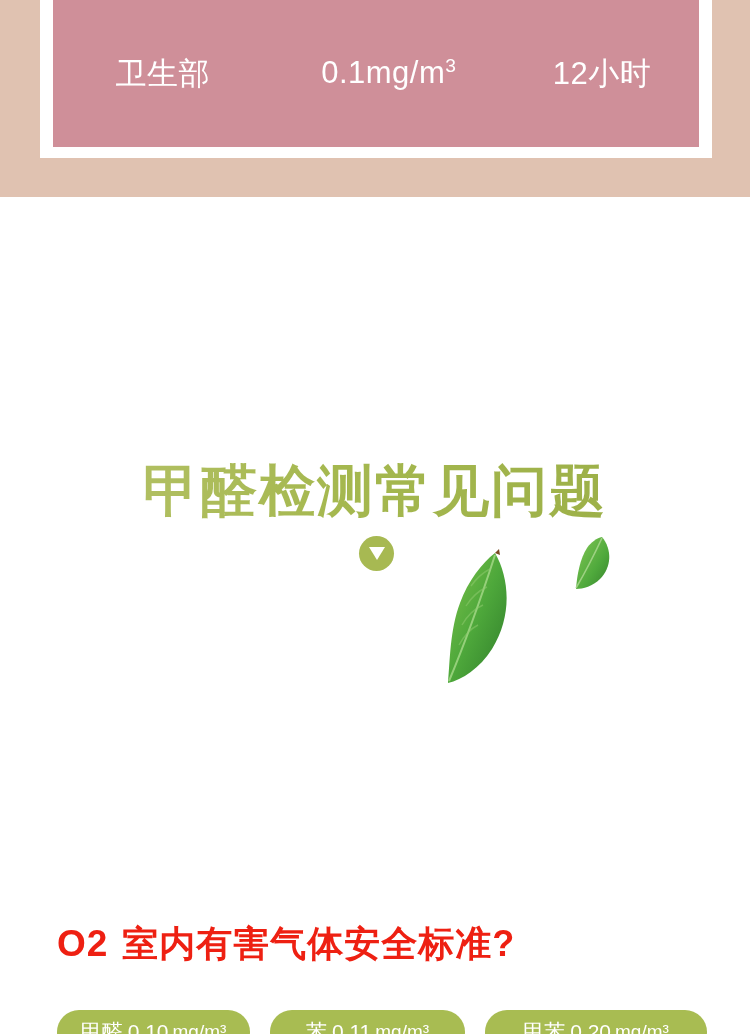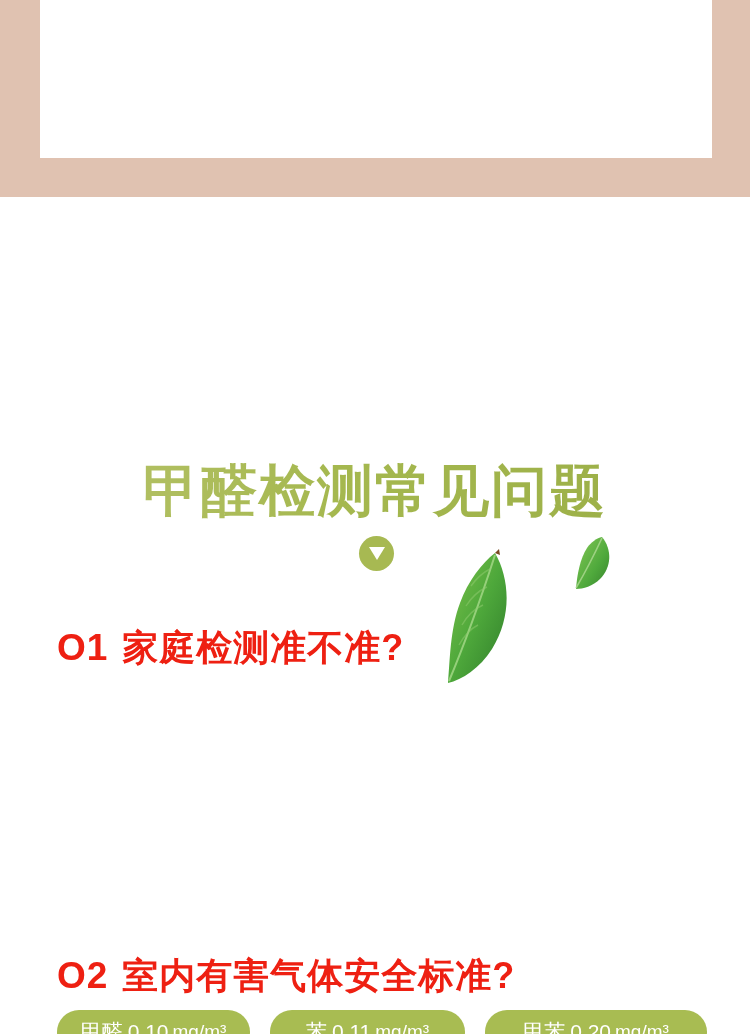--- a/index.html
+++ b/index.html
@@ -127,21 +127,21 @@
     letter-spacing: 1px;
     font-family: "Liberation Sans", "DejaVu Sans", sans-serif;
   }
   .q-text {
     font-size: 36px;
     font-weight: bold;
     margin-left: 14px;
     letter-spacing: 1px;
   }
   #q1-head { top: 432px; }
-  #q2-head { top: 728px; margin-top: 32px; }
+  #q2-head { top: 728px; }
 
   
   .q-body {
     position: absolute;
     left: 80px;
     top: 507px;
     width: 590px;
     font-size: 24px;
     line-height: 36px;
     color: #3f3f3f;
@@ -184,20 +184,25 @@
   .tag-w2 { width: 195px; }
   .tag-w3 { width: 222px; }
 </style>
 </head>
 <body>
 
 <div class="standards-block">
   <div class="standards-frame">
     <table class="standards-table">
       <tbody>
+        <tr class="row-health">
+          <td class="col-dept">卫生部</td>
+          <td class="col-value"><span>0.1mg/m</span><span class="sup">3</span></td>
+          <td class="col-time">12小时</td>
+        </tr>
       </tbody>
     </table>
   </div>
 </div>
 
 <div class="faq">
 
   <div class="leaf" style="left:440px; top:352px;">
     <svg width="80" height="135" viewBox="0 0 80 135">
       <defs>
@@ -225,23 +230,20 @@
       <path d="M30 2 C40 14 40 32 28 44 C21 51 11 54 4 54 C5 40 8 24 15 13 C19 7 25 3 30 2 Z" fill="url(#lg2)"></path>
       <path d="M30 3 C23 18 14 36 4 53" stroke="#aeda92" stroke-width="1.6" fill="none" opacity="0.8"></path>
     </svg>
   </div>
 
   <div class="faq-title">甲醛检测常见问题</div>
   <div class="title-badge">
       <i></i>
     </div>
 
-  <div class="q-head" id="q1-head">
-    <span class="q-num">O1</span><span class="q-text">家庭检测准不准?</span>
-  </div>
 
   <div class="q-head" id="q2-head">
     <span class="q-num">O2</span><span class="q-text">室内有害气体安全标准?</span>
   </div>
 
   <div class="tag-grid">
     <div class="tag-row">
       <div class="tag tag-w1">
         <span>甲醛</span>
         <span style="margin-left:5px">0.10</span>

